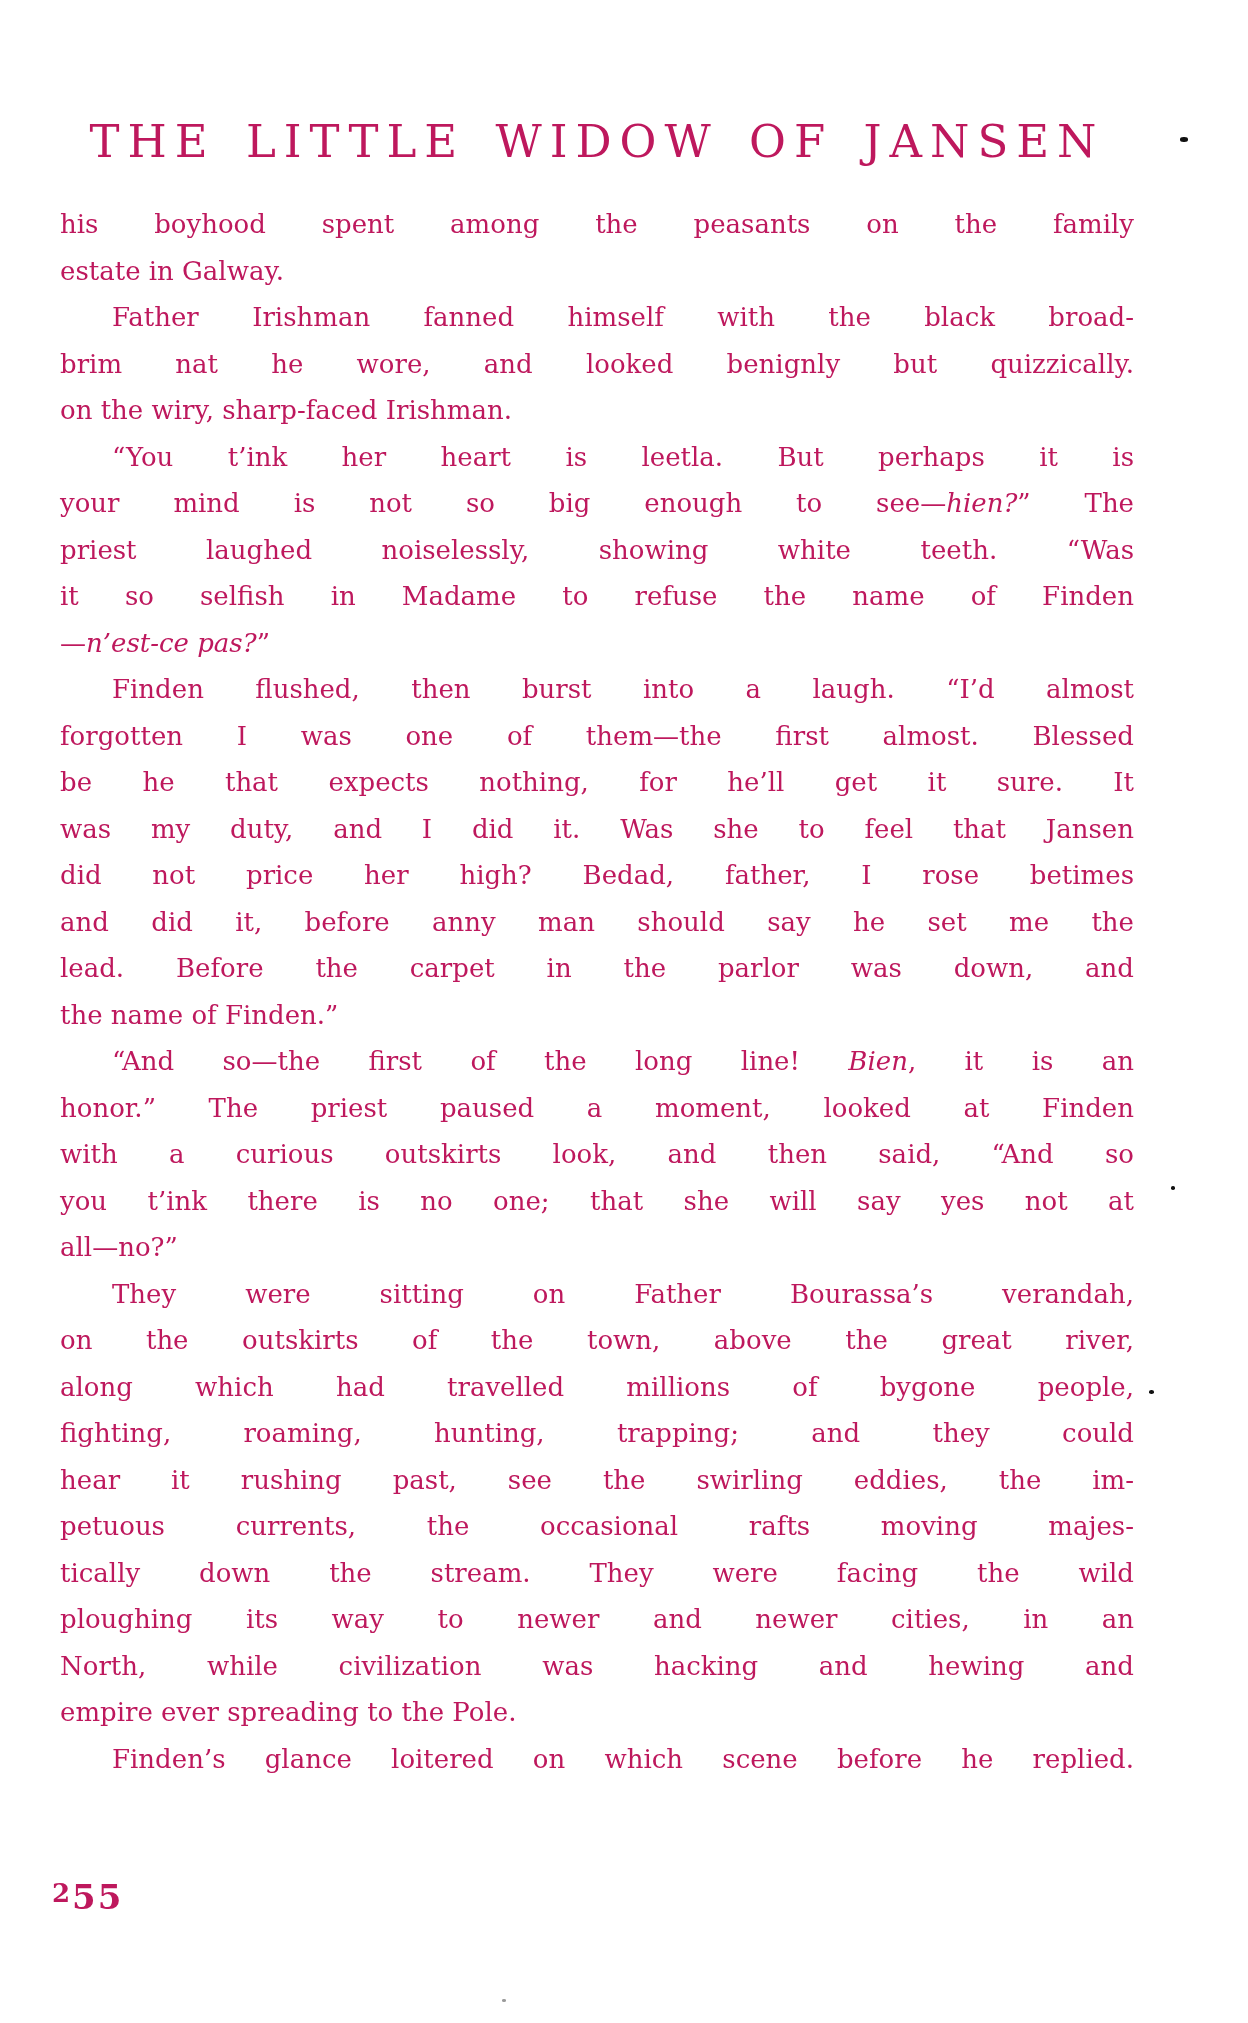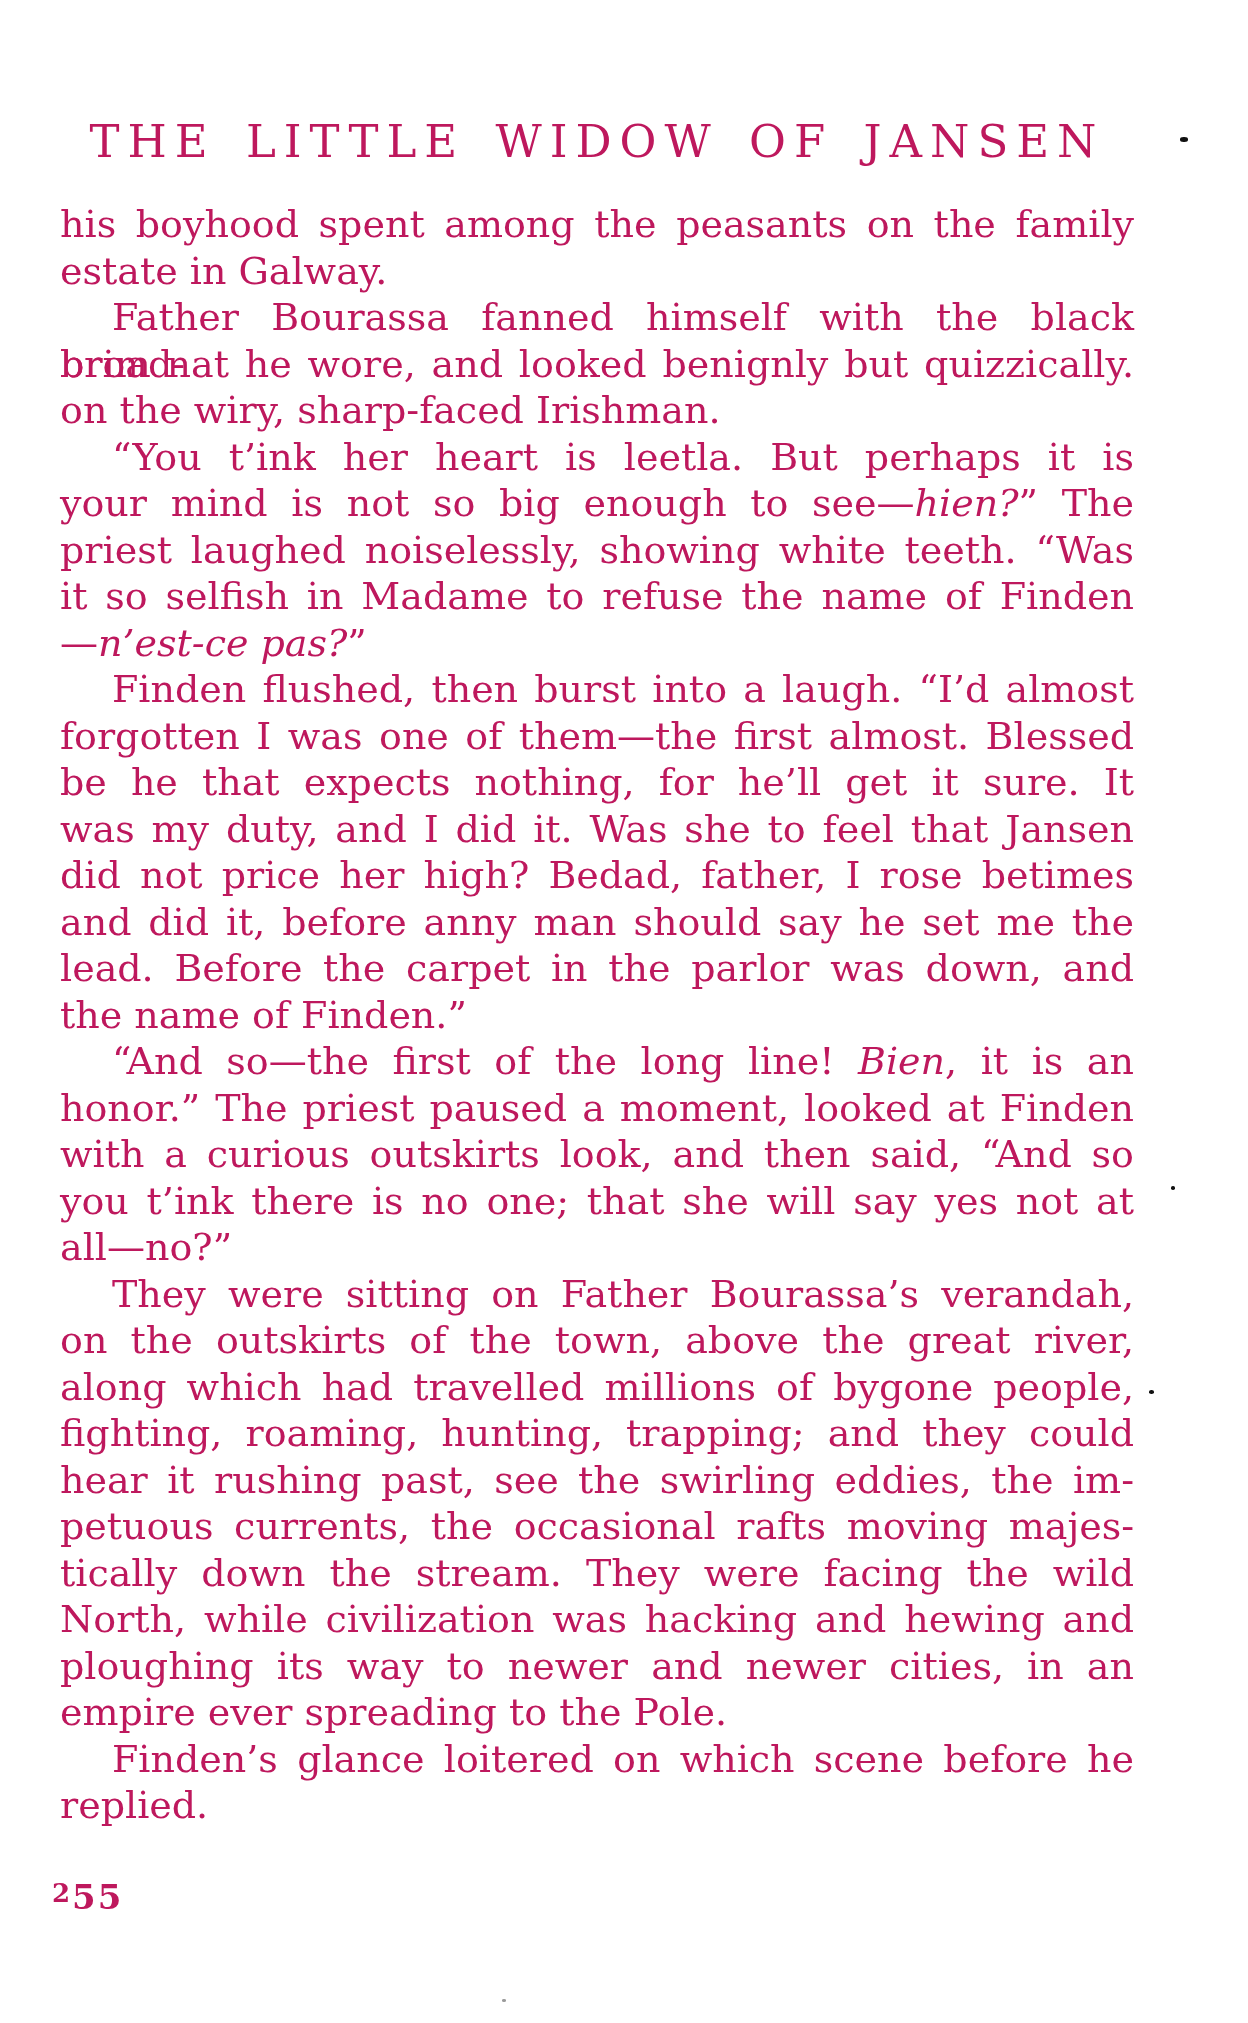--- a/index.html
+++ b/index.html
@@ -29,21 +29,21 @@
     word-spacing: 8px;
     white-space: nowrap;
   }
   .text-body {
     position: absolute;
     left: 60px;
     top: 190px;
     width: 1074px;
   }
   .line {
-    font-size: 38px;
+    font-size: 26px;
     line-height: 46.5px;
     height: 46.5px;
     text-align: justify;
     text-align-last: justify;
   }
   .line.end {
     text-align-last: left;
   }
   .line.indent {
     text-indent: 52px;
@@ -78,21 +78,21 @@
 </head>
 <body>
 
 <div class="page">
 
   <div class="running-title">THE LITTLE WIDOW OF JANSEN</div>
 
   <div class="text-body">
       <div class="line"><span>his boyhood spent among the peasants on the family</span></div>
       <div class="line end"><span>estate in Galway.</span></div>
-      <div class="line indent"><span>Father Bourassa fanned himself with the black broad-</span></div>
+      <div class="line indent"><span>Father Irishman fanned himself with the black broad-</span></div>
       <div class="line"><span>brim nat he wore, and looked benignly but quizzically.</span></div>
       <div class="line end"><span>on the wiry, sharp-faced Irishman.</span></div>
       <div class="line indent"><span>“You t’ink her heart is leetla.  But perhaps it is</span></div>
       <div class="line"><span>your mind is not so big enough to see—</span><span class="italic">hien?</span><span>”  The</span></div>
       <div class="line"><span>priest laughed noiselessly, showing white teeth.  “Was</span></div>
       <div class="line"><span>it so selfish in Madame to refuse the name of Finden</span></div>
       <div class="line end"><span>—</span><span class="italic">n’est-ce pas?</span><span>”</span></div>
       <div class="line indent"><span>Finden flushed, then burst into a laugh.  “I’d almost</span></div>
       <div class="line"><span>forgotten I was one of them—the first almost.  Blessed</span></div>
       <div class="line"><span>be he that expects nothing, for he’ll get it sure.  It</span></div>
@@ -106,22 +106,22 @@
       <div class="line"><span>with a curious outskirts look, and then said, “And so</span></div>
       <div class="line"><span>you t’ink there is no one; that she will say yes not at</span></div>
       <div class="line end"><span>all—no?”</span></div>
       <div class="line indent"><span>They were sitting on Father Bourassa’s verandah,</span></div>
       <div class="line"><span>on the outskirts of the town, above the great river,</span></div>
       <div class="line"><span>along which had travelled millions of bygone people,</span></div>
       <div class="line"><span>fighting, roaming, hunting, trapping; and they could</span></div>
       <div class="line"><span>hear it rushing past, see the swirling eddies, the im-</span></div>
       <div class="line"><span>petuous currents, the occasional rafts moving majes-</span></div>
       <div class="line"><span>tically down the stream.  They were facing the wild</span></div>
+      <div class="line"><span>ploughing its way to newer and newer cities, in an</span></div>
       <div class="line"><span>North, while civilization was hacking and hewing and</span></div>
-      <div class="line"><span>ploughing its way to newer and newer cities, in an</span></div>
       <div class="line end"><span>empire ever spreading to the Pole.</span></div>
       <div class="line indent"><span>Finden’s glance loitered on which scene before he replied.</span></div>
     </div>
 
   <div class="page-number"><span class="pn-raised">2</span><span>55</span></div>
 
   <div class="speck speck-header"></div>
   <div class="speck speck-m1"></div>
   <div class="speck speck-m2"></div>
   <div class="speck speck-bottom"></div>

